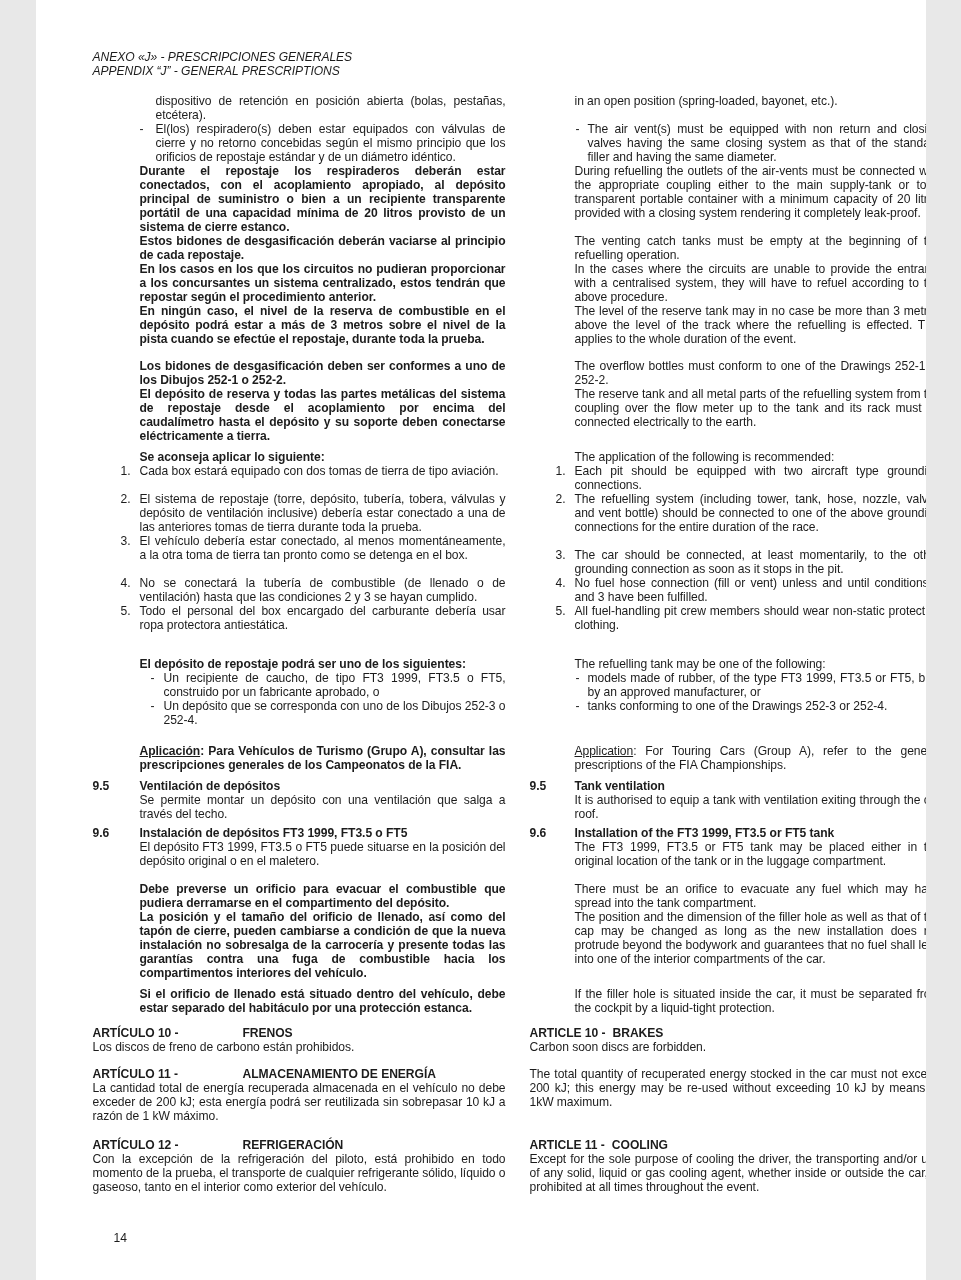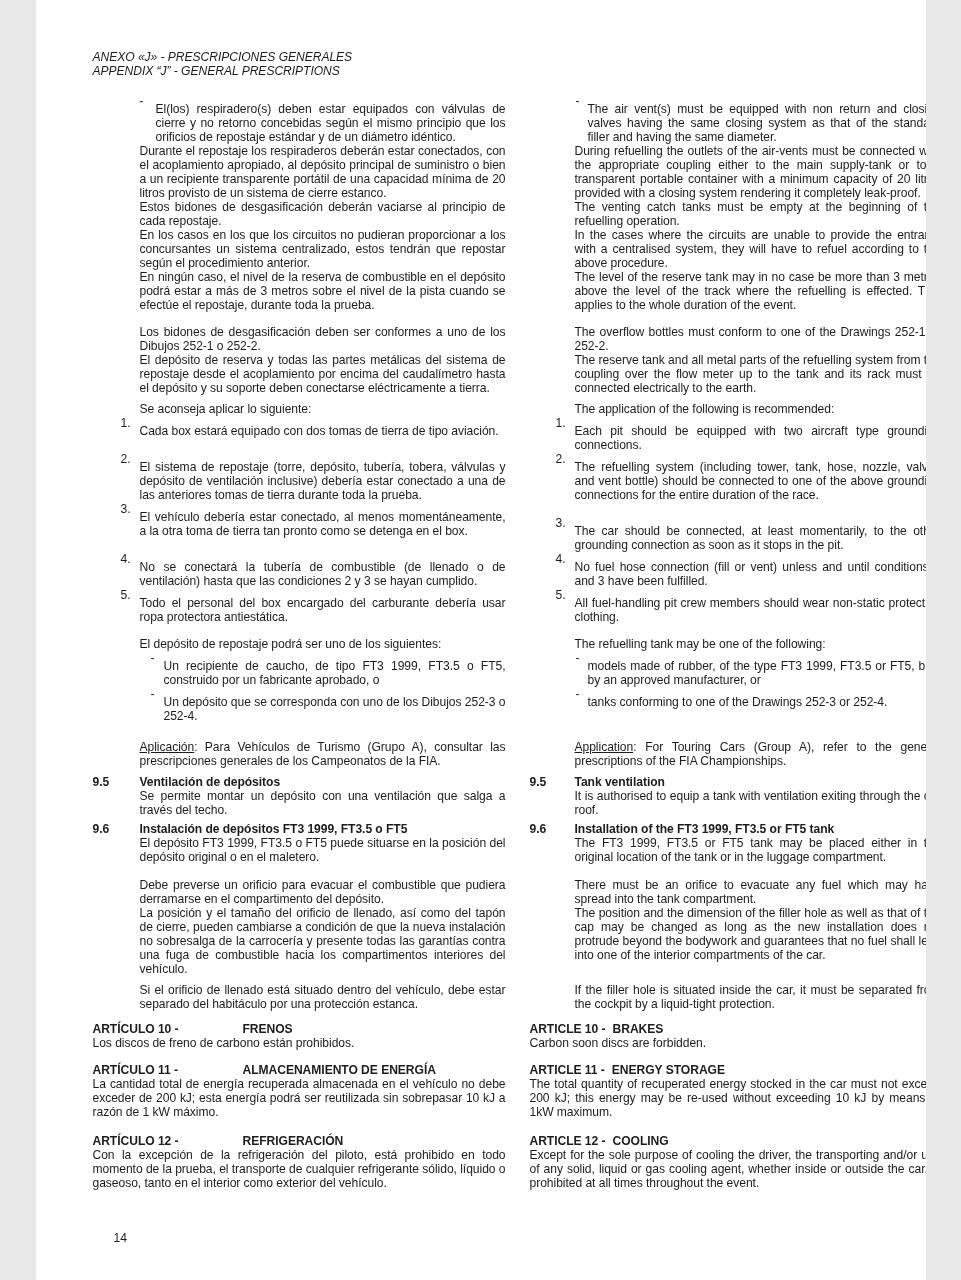--- a/index.html
+++ b/index.html
@@ -10,58 +10,66 @@
     letter-spacing:-0.05px;
   }
   .content { position:absolute; left:57px; top:50px; width:848px; }
   .docheader p { margin:0; font-style:italic; }
   .rows { margin-top:16px; }
   .row { display:flex; }
   .cl { width:413px; flex:none; margin-right:24px; }
   .cr { width:411px; flex:none; }
   p { margin:0; }
   .par { text-align:justify; }
-  .il { margin-left:47px; }
+  .il { margin-left:47px;font-weight:bold; }
   .ir { margin-left:45px; }
   .cont { margin-left:63px; }
   .li { display:flex; }
-  .li .tx { flex:1; text-align:justify;margin-top:8px; }
+  .li .tx { flex:1; text-align:justify; }
   .li .mk { flex:none; }
   .num-l { margin-left:28px; } .num-l .mk { width:19px; }
   .num-r { margin-left:26px; } .num-r .mk { width:19px; }
   .da-l  { margin-left:47px; } .da-l .mk  { width:16px; }
   .da2-l { margin-left:58px; } .da2-l .mk { width:13px; }
   .da-r  { margin-left:46px; } .da-r .mk  { width:12px; }
   .sec { display:flex; }
   .snum { flex:none; width:47px; font-weight:bold; }
   .snum-r { width:45px; }
   .sbody { flex:1; }
   .h { font-weight:bold; }
   .ah { font-weight:bold; }
   .alabel { display:inline-block; width:150px; }
   .alabel-r { display:inline; margin-right:7px; }
   .u { text-decoration:underline; }
-  .mt5{margin-top:5px;} .mt7{margin-top:7px;} .mt8{margin-top:17px;} .mt9{margin-top:13px;}
+  .mt5{margin-top:5px;} .mt7{margin-top:7px;} .mt8{margin-top:17px;} .mt9{margin-top:25px;}
   .mt11{margin-top:11px;} .mt13{margin-top:13px;} .mt14{margin-top:14px;} .mt15{margin-top:15px;}
   .ptl{padding-top:14px;}
   .pgnum { position:absolute; left:78px; top:1231px; }
 </style>
 </head>
 <body>
 
 <div class="page">
   <div class="content">
 
     <div class="docheader">
       <p>ANEXO «J» - PRESCRIPCIONES GENERALES</p>
       <p>APPENDIX “J” - GENERAL PRESCRIPTIONS</p>
     </div>
 
     <div class="rows">
 
+      <div class="row">
+        <div class="cl">
+            <p class="par cont">dispositivo de retención en posición abierta (bolas, pestañas, etcétera).</p>
+          </div>
+        <div class="cr">
+            <p class="par ir">in an open position (spring-loaded, bayonet, etc.).</p>
+          </div>
+      </div>
 
       <div class="row">
         <div class="cl">
           <div class="li da-l">
             <span class="mk">-</span>
             <div class="tx">El(los) respiradero(s) deben estar equipados con válvulas de cierre y no retorno concebidas según el mismo principio que los orificios de repostaje estándar y de un diámetro idéntico.</div>
           </div>
         </div>
         <div class="cr">
           <div class="li da-r">
@@ -336,32 +344,31 @@
           <p class="par">Carbon soon discs are forbidden.</p>
         </div>
       </div>
 
       <div class="row mt13">
         <div class="cl">
           <p class="ah"><span class="alabel">ARTÍCULO 11 -</span><span>ALMACENAMIENTO DE ENERGÍA</span></p>
           <p class="par">La cantidad total de energía recuperada almacenada en el vehículo no debe exceder de 200 kJ; esta energía podrá ser reutilizada sin sobrepasar 10 kJ a razón de 1 kW máximo.</p>
         </div>
         <div class="cr">
-          <p class="ah"><span class="alabel-r">ARTICLE 11 -</span><span>ENERGY STORAGE</span></p>
           <p class="par">The total quantity of recuperated energy stocked in the car must not exceed 200 kJ; this energy may be re-used without exceeding 10 kJ by means of 1kW maximum.</p>
         </div>
       </div>
 
       <div class="row mt15">
         <div class="cl">
           <p class="ah"><span class="alabel">ARTÍCULO 12 -</span><span>REFRIGERACIÓN</span></p>
           <p class="par">Con la excepción de la refrigeración del piloto, está prohibido en todo momento de la prueba, el transporte de cualquier refrigerante sólido, líquido o gaseoso, tanto en el interior como exterior del vehículo.</p>
         </div>
         <div class="cr">
-          <p class="ah"><span class="alabel-r">ARTICLE 12 -</span><span>COOLING</span></p>
+          <p class="ah"><span class="alabel-r">ARTICLE 11 -</span><span>COOLING</span></p>
           <p class="par">Except for the sole purpose of cooling the driver, the transporting and/or use of any solid, liquid or gas cooling agent, whether inside or outside the car, is prohibited at all times throughout the event.</p>
         </div>
       </div>
 
     </div>
   </div>
 
   <div class="pgnum">14</div>
 </div>
 

